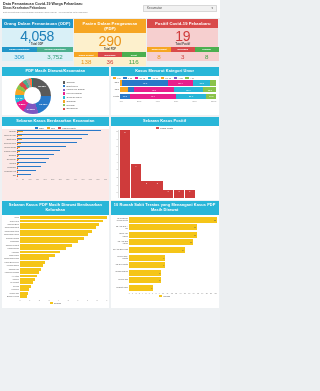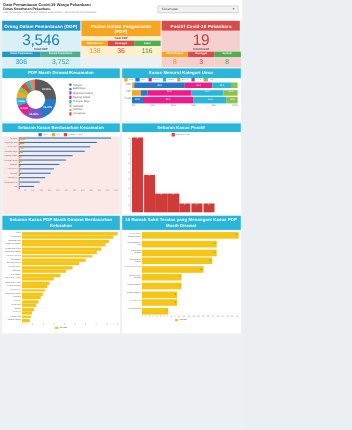--- a/index.html
+++ b/index.html
@@ -154,38 +154,39 @@
         <span>Kecamatan</span>
         <span class="caret">▾</span>
       </div>
     </div>
   </div>
 
   <div class="kpi-row">
     <div class="kpi k-odp">
       <div class="kpi-head">Orang Dalam Pemantauan (ODP)</div>
       <div class="kpi-body">
-        <div class="kpi-num">3,546</div>
+        <div class="kpi-num">4,058</div>
         <div class="kpi-cap">Total ODP</div>
       </div>
       <div class="kpi-segs">
         <div class="kpi-seg">
           <div class="seg-lab" style="background:#2196c9">Dalam Pemantauan</div>
           <div class="seg-val" style="color:#2196c9;background:#d9f0f7">306</div>
         </div>
         <div class="kpi-seg">
           <div class="seg-lab" style="background:#4caf8f">Selesai Pemantauan</div>
           <div class="seg-val" style="color:#35a07c;background:#d9f0f7">3,752</div>
         </div>
       </div>
     </div>
 
     <div class="kpi k-pdp">
       <div class="kpi-head">Pasien Dalam Pengawasan (PDP)</div>
       <div class="kpi-body">
+        <div class="kpi-num">290</div>
         <div class="kpi-cap">Total PDP</div>
       </div>
       <div class="kpi-segs">
         <div class="kpi-seg">
           <div class="seg-lab" style="background:#f6a623">Masih Dirawat</div>
           <div class="seg-val" style="color:#e8941a;background:#fdf0cc">138</div>
         </div>
         <div class="kpi-seg">
           <div class="seg-lab" style="background:#d94a4a">Meninggal</div>
           <div class="seg-val" style="color:#cf3b3b;background:#fdf0cc">36</div>

